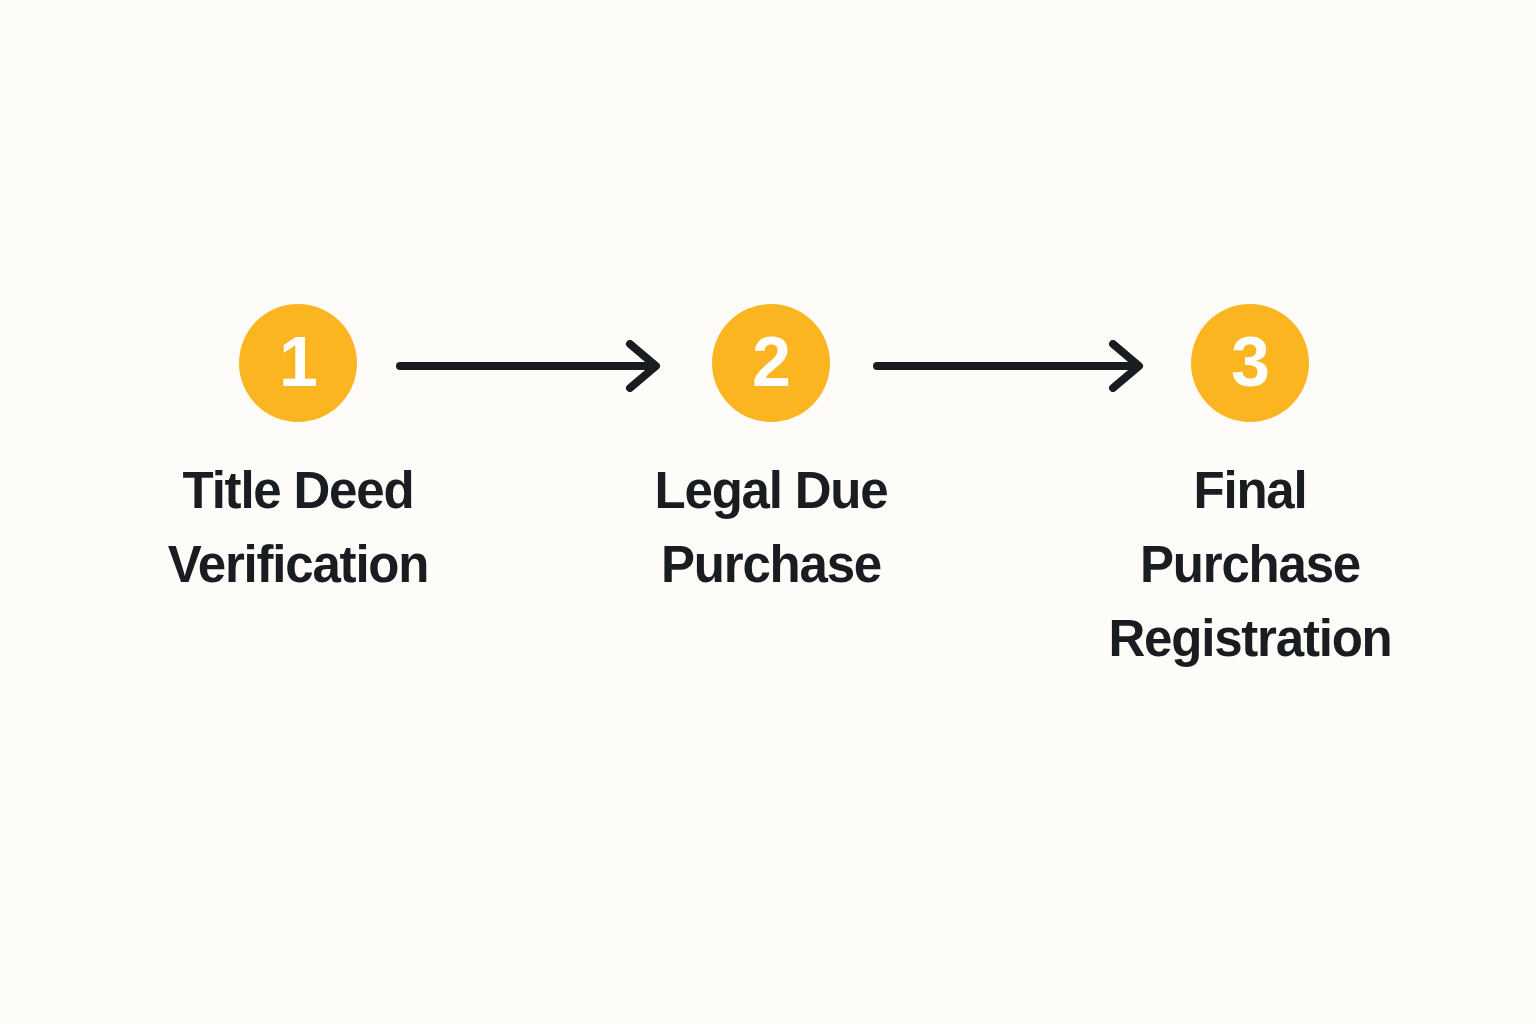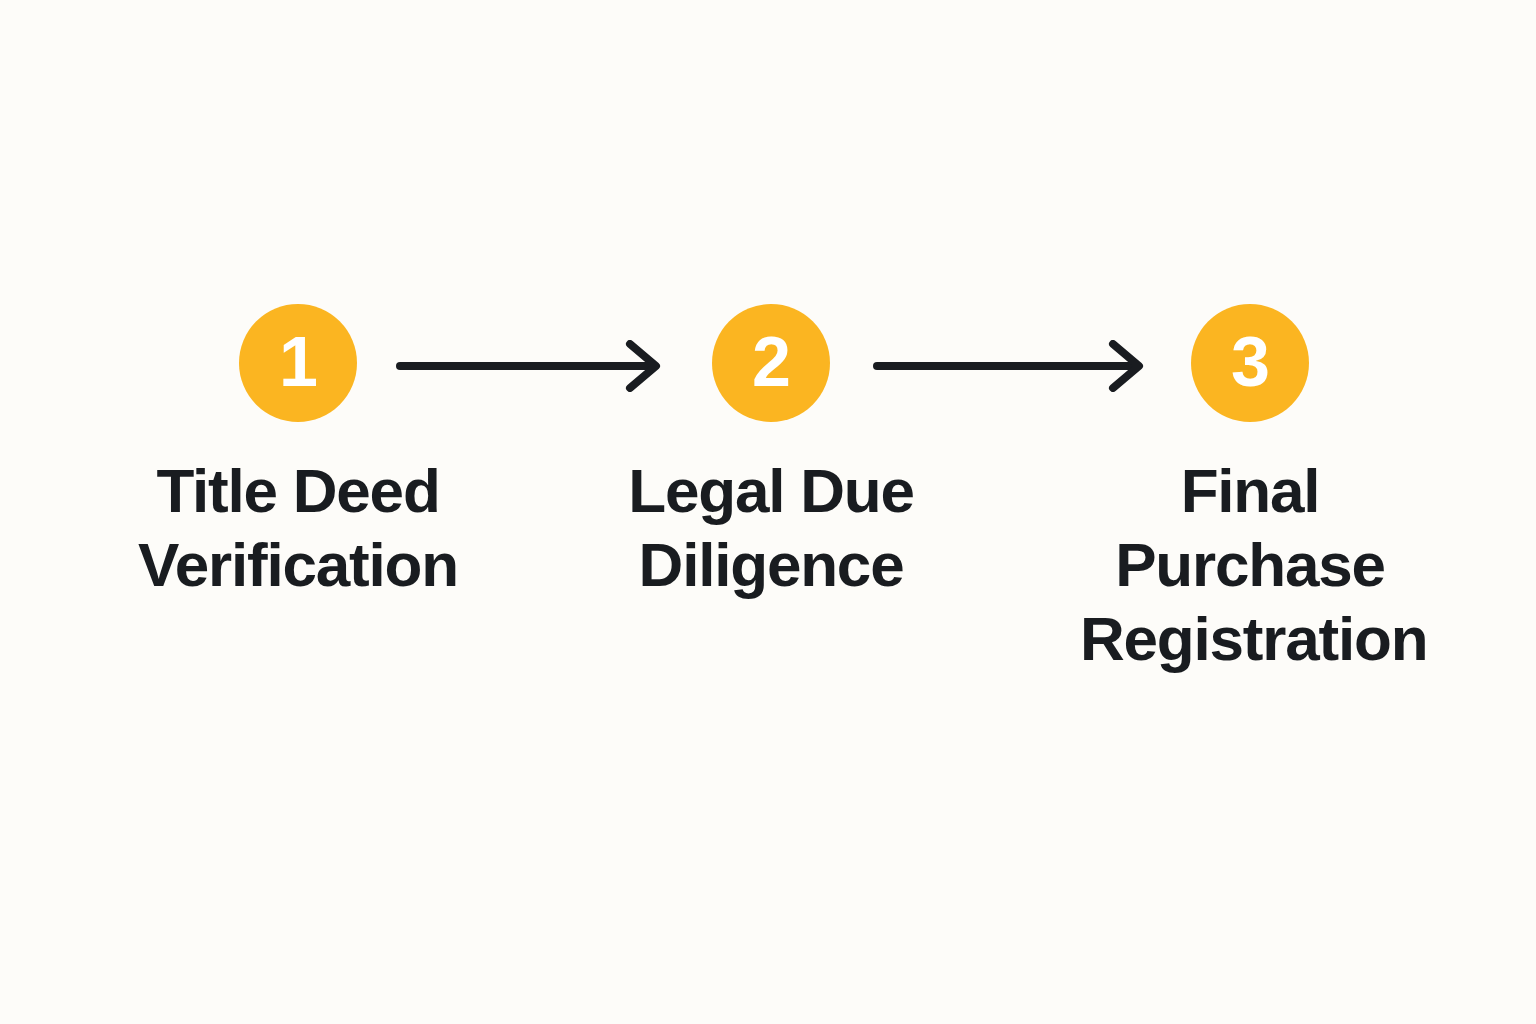--- a/index.html
+++ b/index.html
@@ -56,21 +56,21 @@
     font-size: 70px;
     font-weight: bold;
     line-height: 1;
     letter-spacing: -1px;
     padding-bottom: 3px;
   }
   .step-label {
     margin-top: 32px;
     color: #191C20;
     font-family: "Liberation Sans", sans-serif;
-    font-size: 62px;
+    font-size: 51px;
     font-weight: bold;
     line-height: 74px;
     letter-spacing: -1.2px;
     text-align: center;
     white-space: pre-line;
   }
   .step-3 .step-label {
     max-width: 340px;
     text-align: center;
   }
@@ -106,21 +106,21 @@
           <polyline points="234,4 260,26 234,48"></polyline>
         </g>
       </svg>
     </div>
 
     <div class="step step-2">
       <div class="circle">
         <span class="circle-number">2</span>
       </div>
       <div class="step-label">Legal Due
-Diligence</div>
+Purchase</div>
     </div>
 
     <div class="arrow arrow-2">
       <svg width="278" height="52" viewBox="0 0 278 52" aria-hidden="true">
         <g fill="none" stroke="#191C20" stroke-width="8" stroke-linecap="round" stroke-linejoin="round">
           <line x1="4" y1="26" x2="264" y2="26"></line>
           <polyline points="240,4 266,26 240,48"></polyline>
         </g>
       </svg>
     </div>

